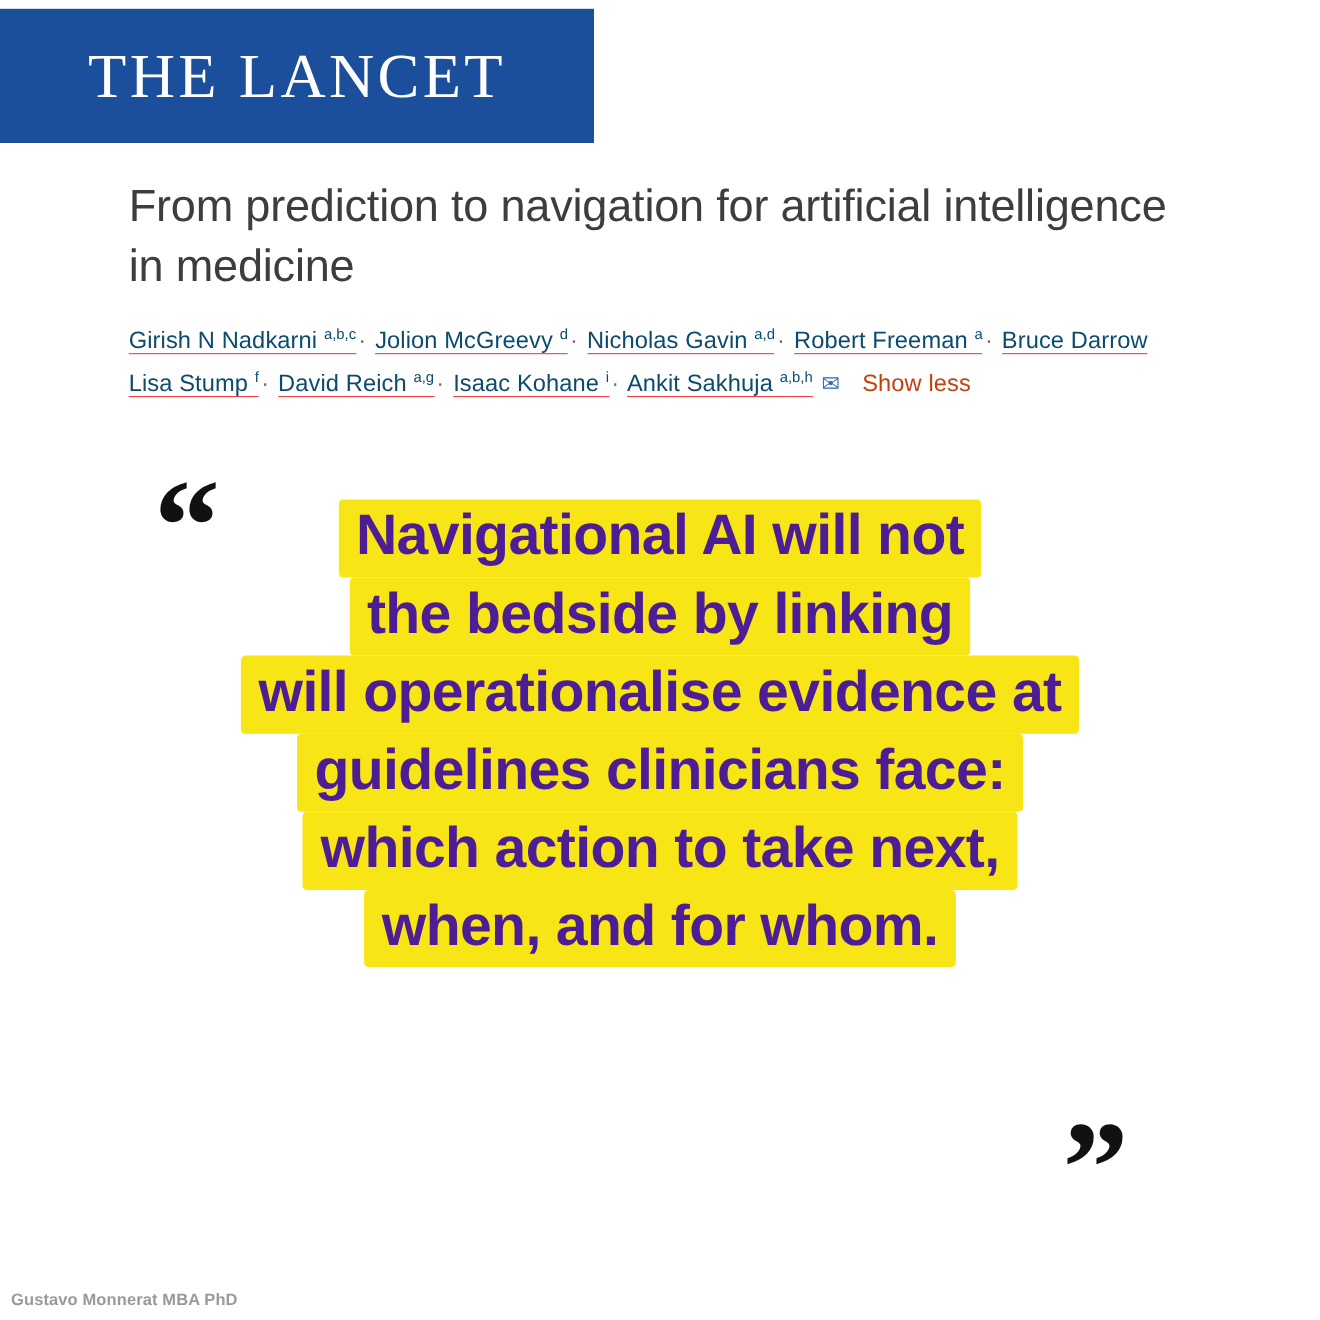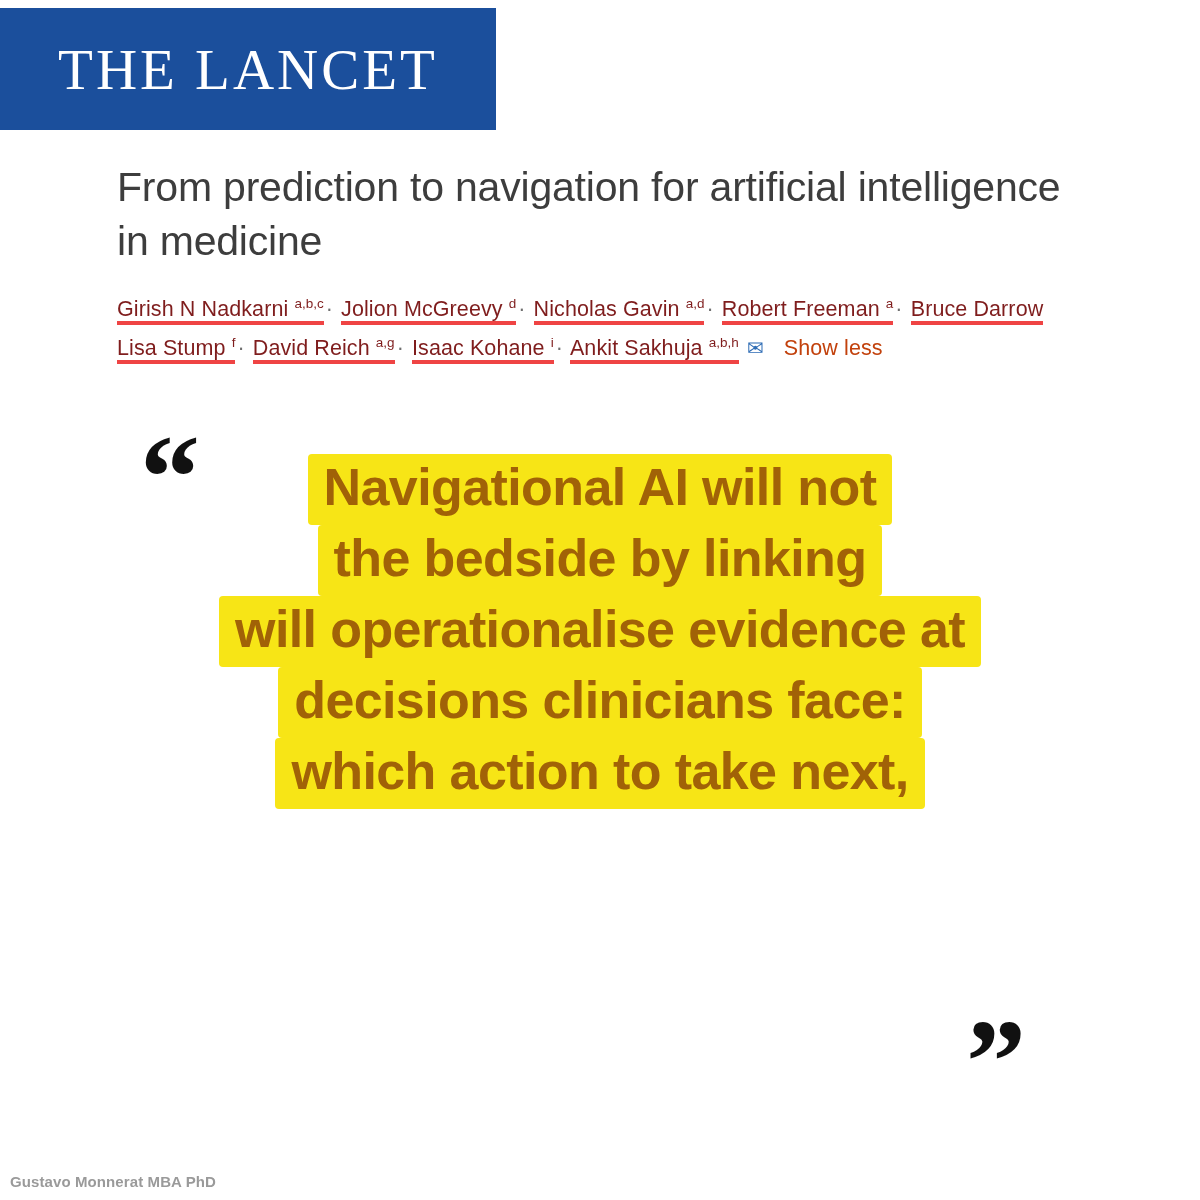--- a/index.html
+++ b/index.html
@@ -13,21 +13,21 @@
     font-family: "Liberation Sans", sans-serif;
     overflow: hidden;
     position: relative;
   }
 
   
   .logo-banner {
     position: absolute;
     left: 0;
     top: 8px;
-    width: 496px;
+    width: 540px;
     height: 122px;
     background: #1b4f9c;
     display: flex;
     align-items: center;
     justify-content: center;
   }
   .logo-text {
     color: #ffffff;
     font-family: "Liberation Serif", serif;
     font-size: 57px;
@@ -55,22 +55,22 @@
     max-width: 960px;
   }
 
   .authors {
     font-size: 21.5px;
     line-height: 1.82;
     color: #2f6db5;
     letter-spacing: 0.1px;
   }
   .author {
-    color: #7f1d1d;
-    border-bottom: 4px solid #ef4444;
+    color: #0c4a6e;
+    border-bottom: 1px solid #ef4444;
     text-decoration: none;
     white-space: nowrap;
     display: inline;
   }
   .author sup {
     font-size: 13.5px;
     vertical-align: super;
     border-bottom: none;
     letter-spacing: 0;
   }
@@ -128,21 +128,21 @@
     left: 140px;
     top: 18px;
     width: 920px;
     padding: 26px 18px 30px 18px;
     box-sizing: border-box;
   }
   .quote-line {
     display: table;
     margin: 0 auto;
     background: #f7e516;
-    color: #a16207;
+    color: #4c1d95;
     font-family: "Liberation Sans", sans-serif;
     font-weight: 700;
     font-size: 52px;
     line-height: 1.21;
     padding: 2px 16px 6px 16px;
     letter-spacing: -0.6px;
     white-space: nowrap;
     border-radius: 4px;
   }
 
@@ -181,19 +181,20 @@
     <span class="show-less">Show less</span>
   </div>
 </div>
 
 <div class="quote-wrap">
   <span class="quote-mark-open">“</span>
   <div class="highlight-box">
     <div class="quote-line">Navigational AI will not</div>
     <div class="quote-line">the bedside by linking</div>
     <div class="quote-line">will operationalise evidence at</div>
-    <div class="quote-line">decisions clinicians face:</div>
+    <div class="quote-line">guidelines clinicians face:</div>
     <div class="quote-line">which action to take next,</div>
+    <div class="quote-line">when, and for whom.</div>
   </div>
   <span class="quote-mark-close">”</span>
 </div>
 
 <div class="credit">Gustavo Monnerat MBA PhD</div>
 
 </body></html>

